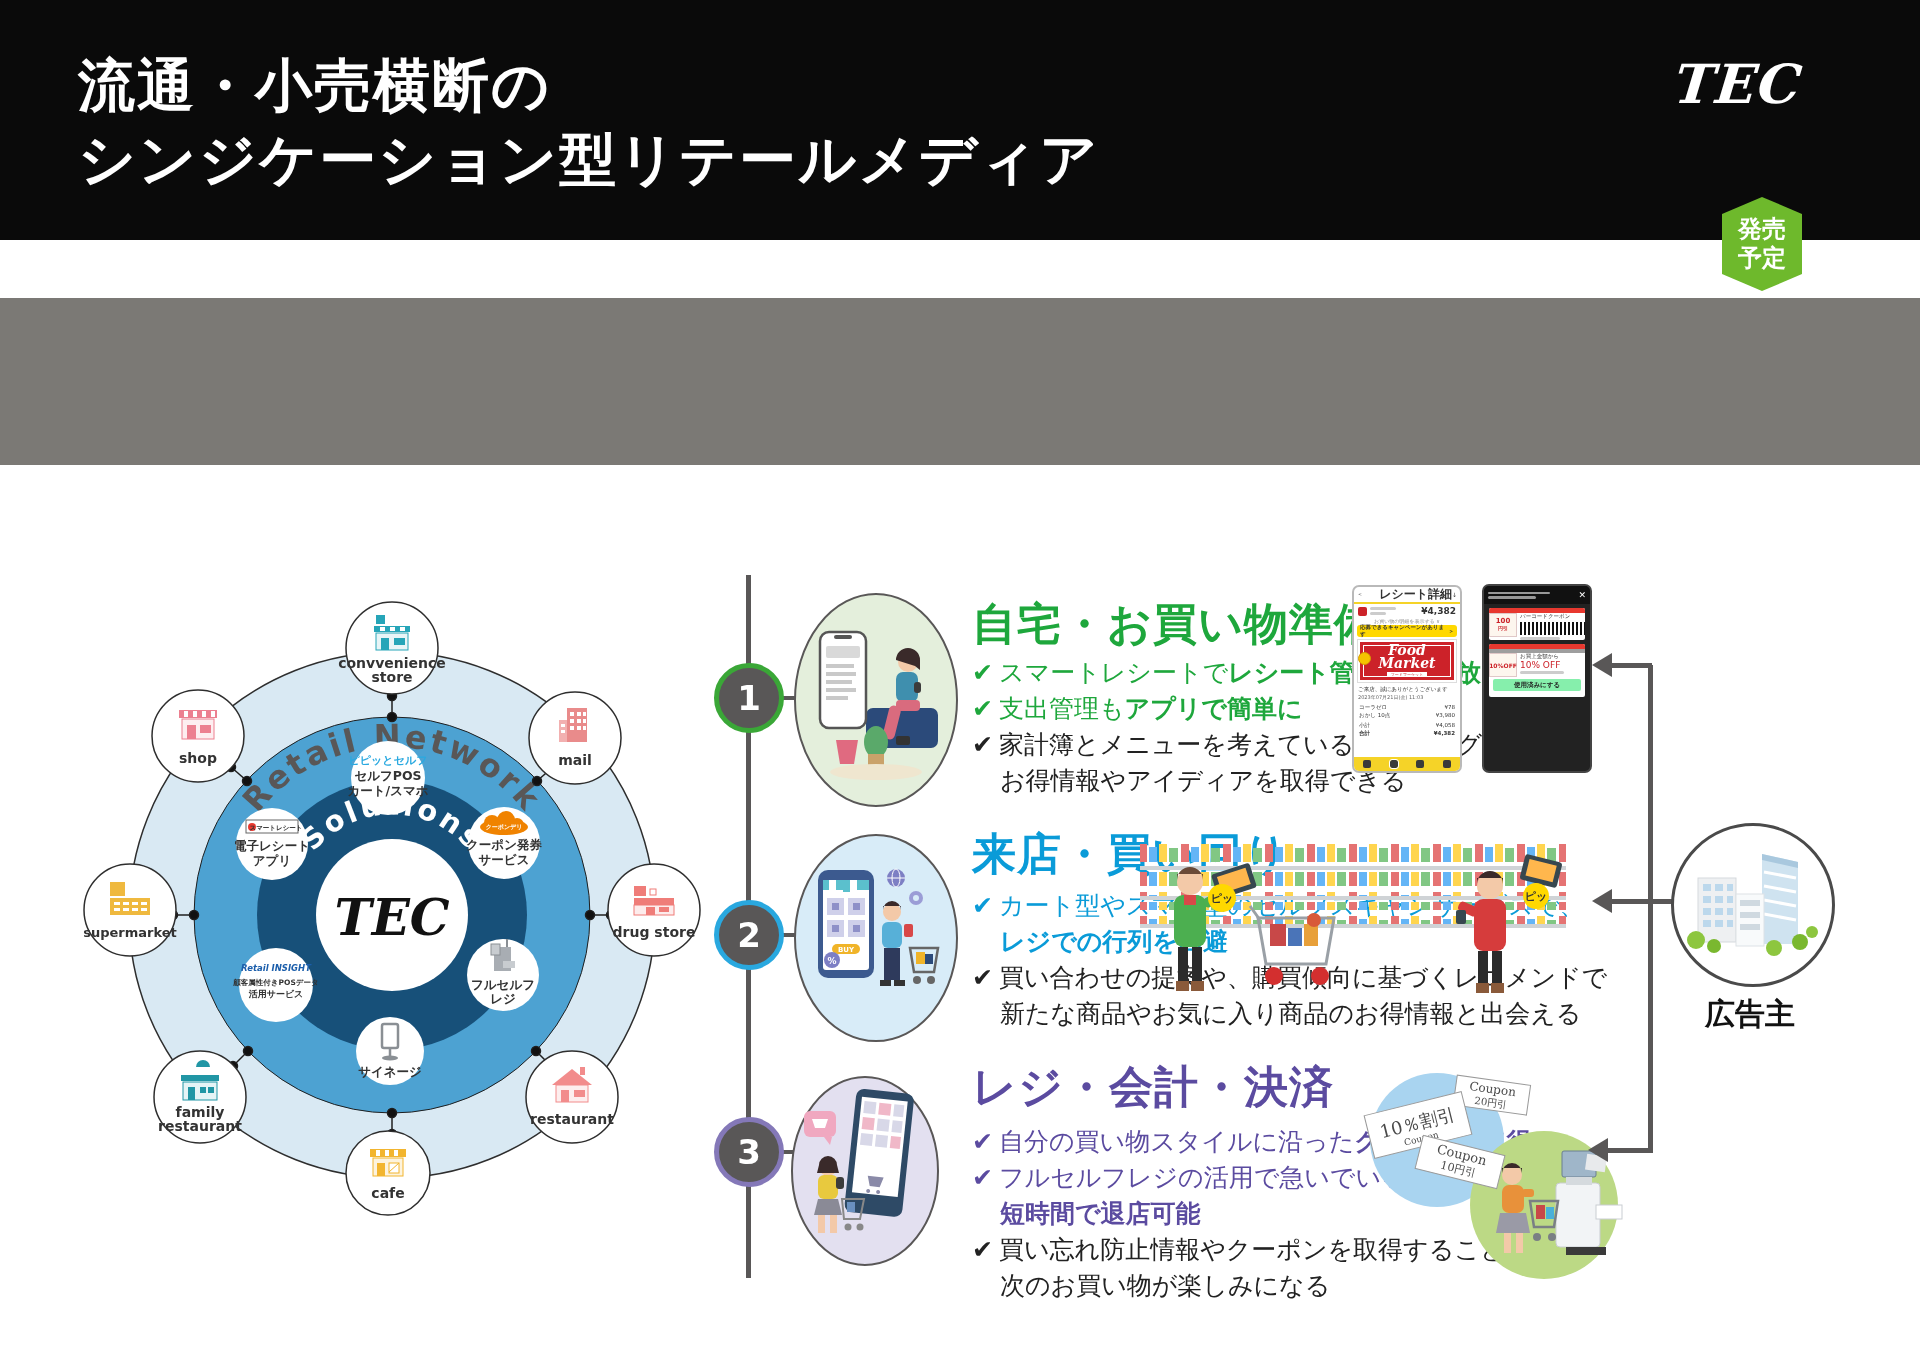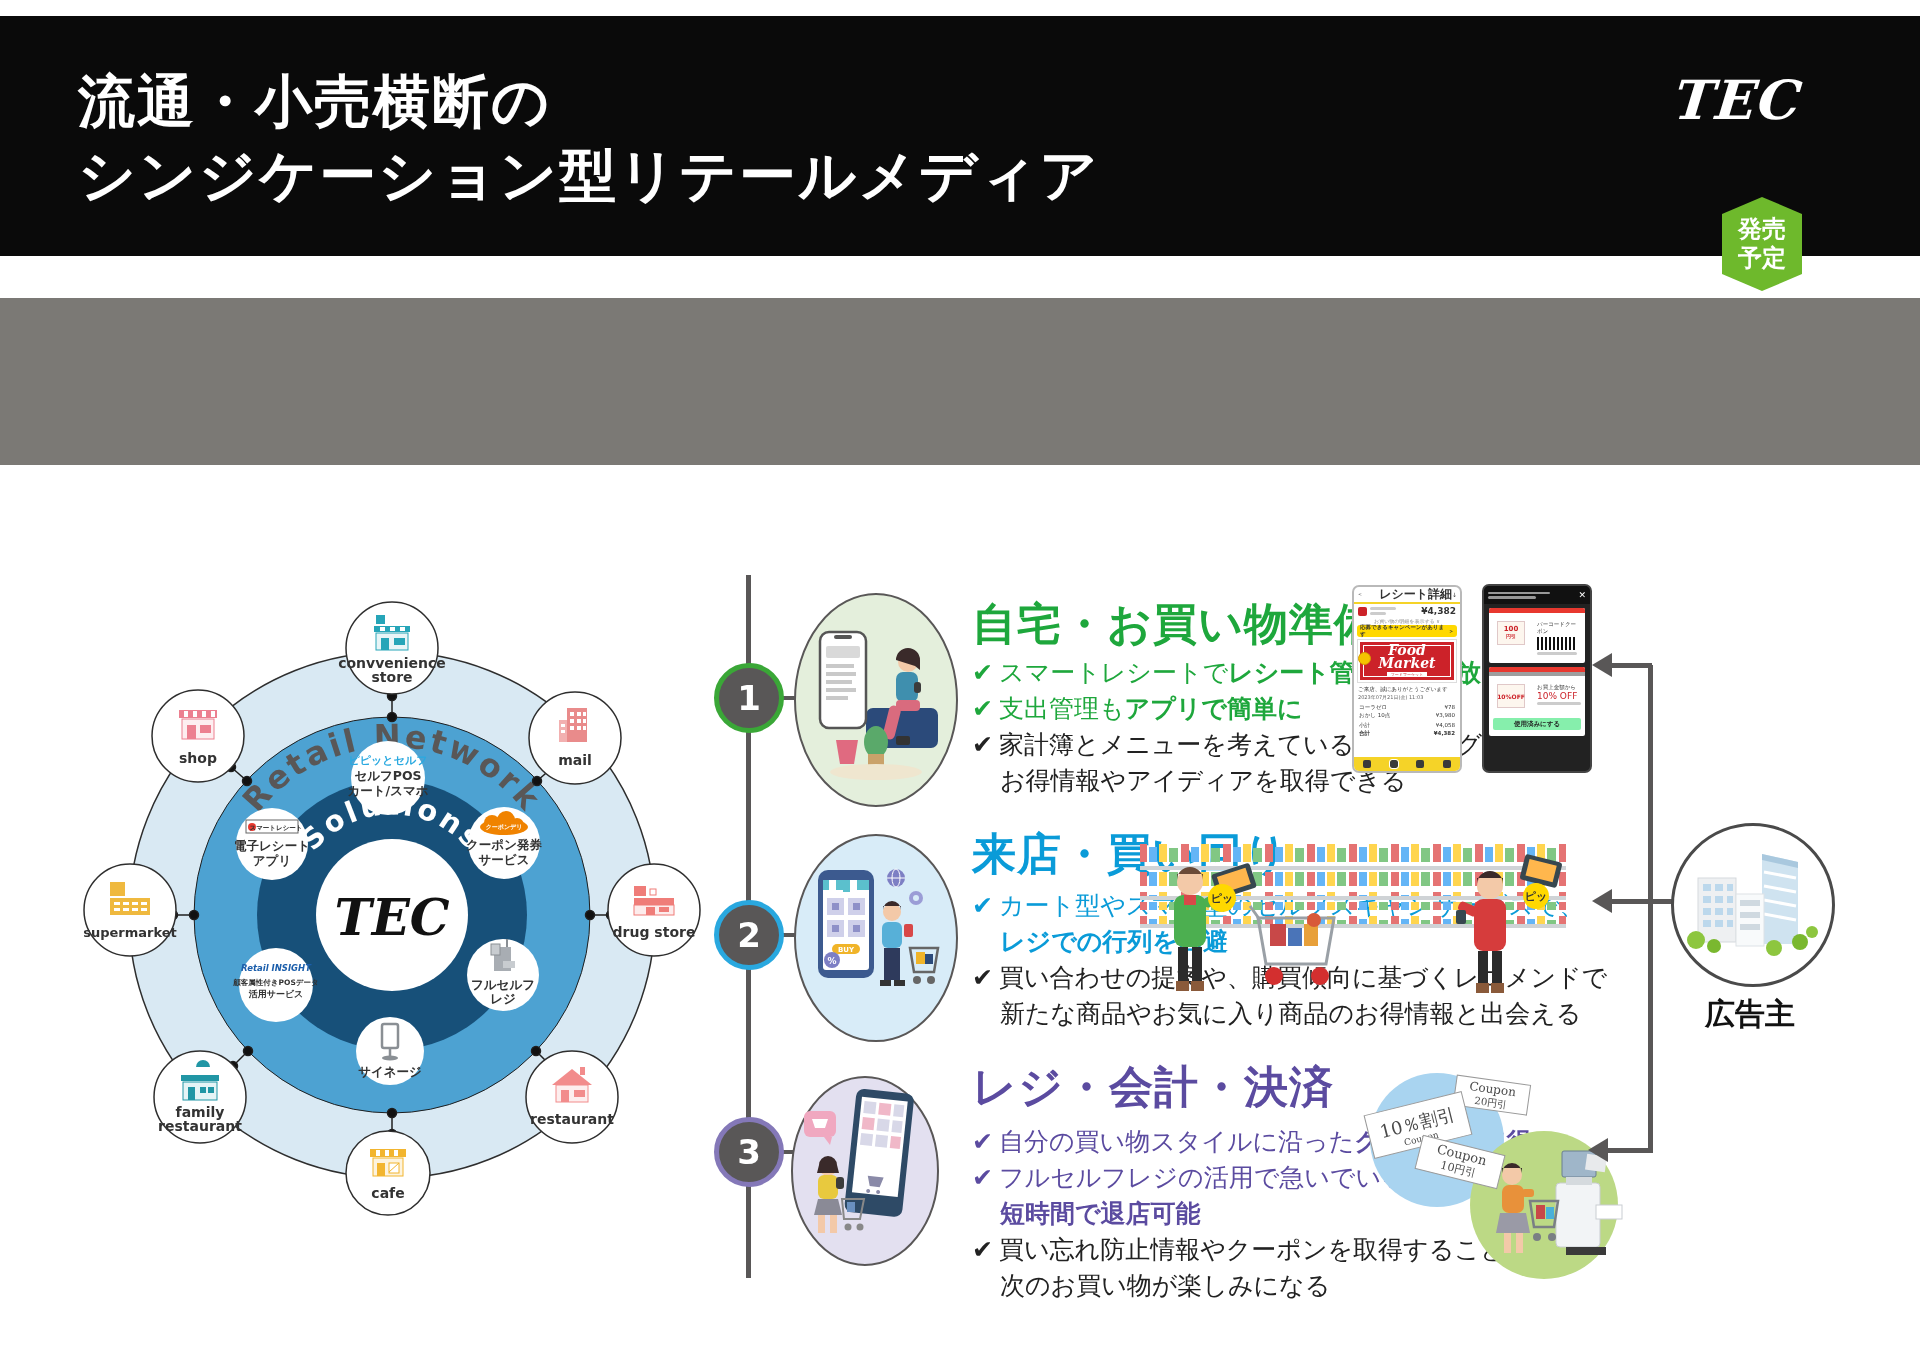--- a/index.html
+++ b/index.html
@@ -1,20 +1,20 @@
 <!DOCTYPE html>
 <html><head>
 <meta charset="utf-8">
 <style>
   html,body{margin:0;padding:0;background:#fff;}
   .page{position:relative;width:1920px;height:1356px;background:#fff;overflow:hidden;
         font-family:"DejaVu Sans","Liberation Sans",sans-serif;}
   .abs{position:absolute;}
   
-  .hdr{left:0;top:16px;width:1920px;height:240px;background:#0a0a0a;}
+  .hdr{left:0;top:0;width:1920px;height:240px;background:#0a0a0a;}
   .title{left:78px;top:48px;color:#fff;font-size:57px;font-weight:bold;line-height:74px;letter-spacing:2px;}
   .teclogo{right:118px;top:52px;color:#fff;font-family:"DejaVu Serif","Liberation Serif",serif;
            font-style:italic;font-weight:bold;font-size:54px;transform:skewX(-6deg);letter-spacing:1px;}
   .band1{left:0;top:240px;width:1920px;height:58px;background:#e9e9e9;}
   .rsync{left:80px;top:248px;color:#111;font-size:35px;font-weight:600;}
   .rsync .kana{font-size:21px;font-weight:600;vertical-align:4px;}
   .badge{left:1722px;top:197px;width:80px;height:94px;background:#6eb92c;z-index:6;
          clip-path:polygon(50% 0%,100% 18%,100% 82%,50% 100%,0% 82%,0% 18%);
          color:#fff;font-size:24px;font-weight:bold;text-align:center;line-height:29px;padding-top:0;
          display:flex;flex-direction:column;justify-content:center;}
@@ -66,21 +66,21 @@
          align-items:center;justify-content:space-around;}
   .navic{width:8px;height:8px;background:#3a3a3a;border-radius:2px;}
   .phone2{left:1482px;top:584px;width:106px;height:185px;background:#222;border:2px solid #444;
           border-radius:7px;overflow:hidden;color:#fff;}
   .p2hdr{height:18px;display:flex;align-items:center;padding:0 4px;background:#111;}
   .p2bars{flex:1;}
   .p2bar{height:2.5px;background:#999;border-radius:2px;margin:2px 0;}
   .card{margin:4px 5px;background:#fff;border-radius:2px;overflow:hidden;color:#333;}
   .cardtop{height:5px;background:#e8382f;}
   .cardgray{height:4px;background:#9e9e9e;}
-  .cbody{display:flex;padding:8px;gap:12px;}
+  .cbody{display:flex;padding:0;gap:3px;}
   .mincoup{width:26px;height:22px;border:1px solid #e0c8c8;background:#fdf6ee;color:#cc2229;
            font-weight:bold;font-size:7px;display:flex;flex-direction:column;align-items:center;justify-content:center;line-height:7px;}
   .barcode{height:13px;background:repeating-linear-gradient(90deg,#111 0 2px,#fff 2px 4px);margin-top:2px;}
   .ybtn{margin:2px 4px 6px;background:#86efac;border-radius:2px;height:12px;display:flex;align-items:center;
         justify-content:center;font-size:6.5px;font-weight:bold;color:#222;}
   
   .advc{left:1671px;top:823px;width:158px;height:158px;border:3px solid #4a4a4a;border-radius:50%;background:#fff;overflow:hidden;}
   .advlb{left:1685px;top:994px;width:130px;text-align:center;font-size:30px;font-weight:bold;color:#111;}
   .beep{font-size:11px;font-weight:bold;fill:#333;text-anchor:middle;}
   .coup-s{font-family:"DejaVu Serif","Liberation Serif",serif;fill:#4a4a4a;text-anchor:middle;}

